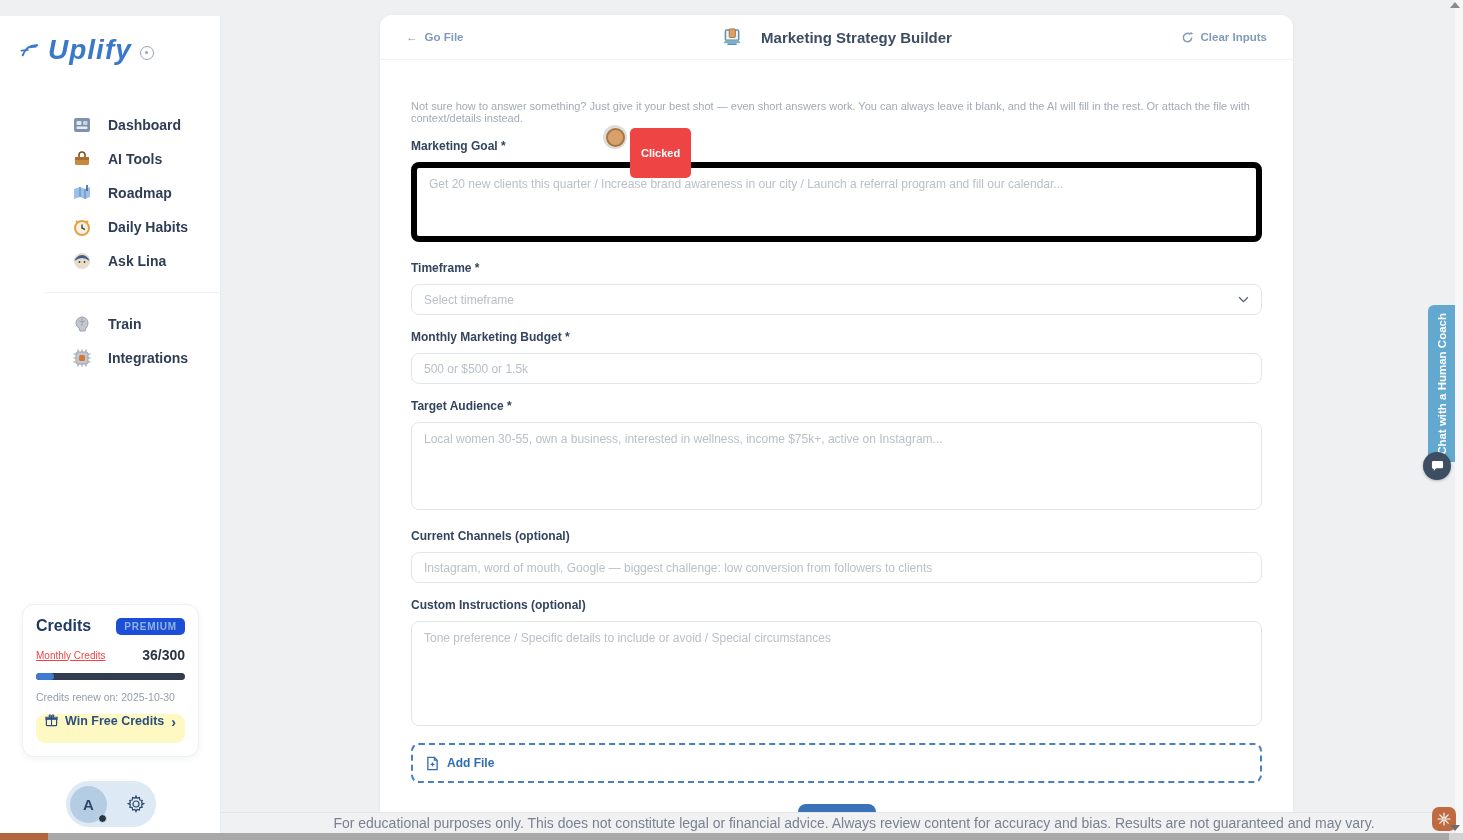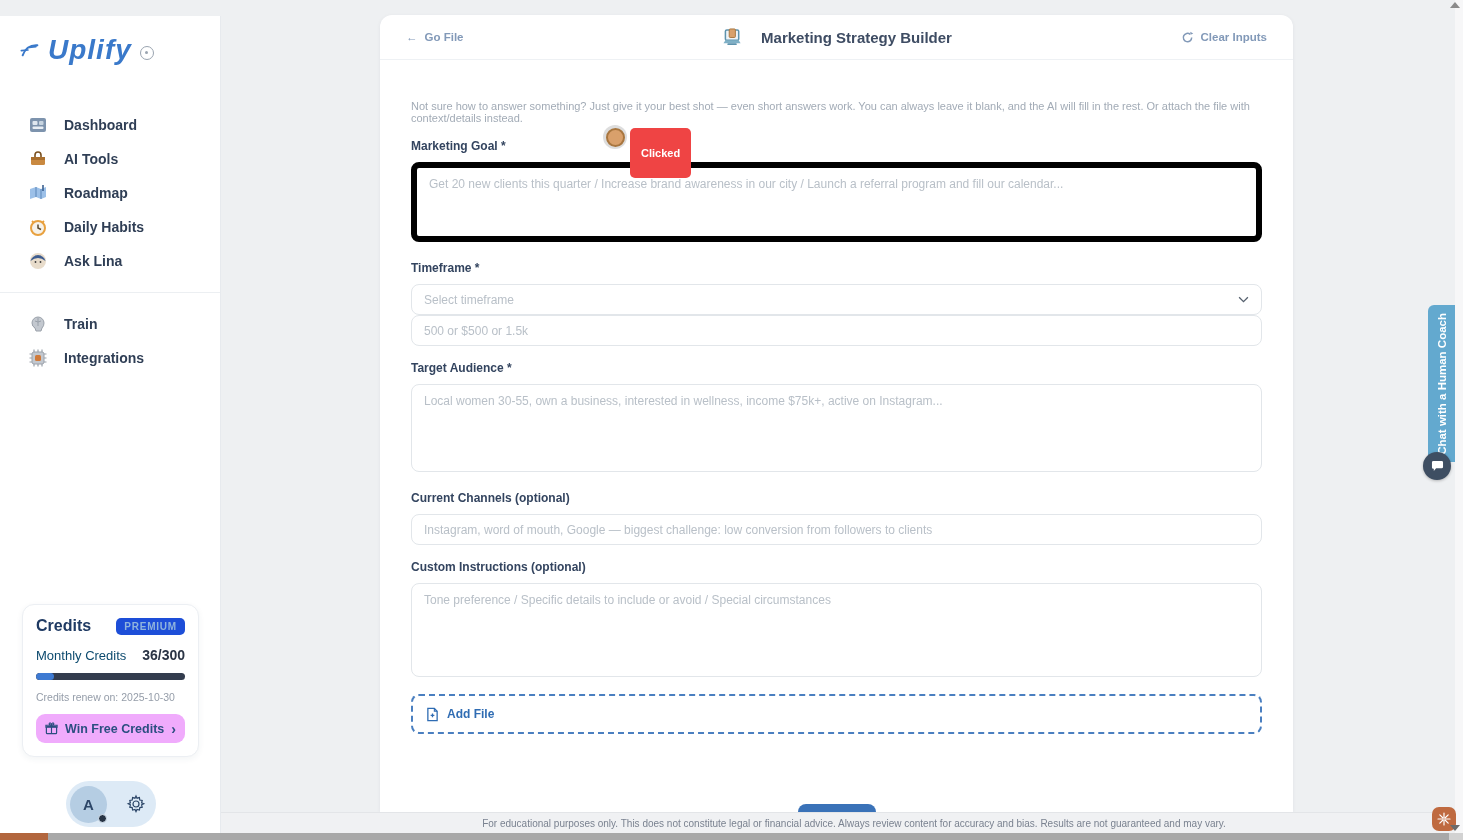--- a/index.html
+++ b/index.html
@@ -5,38 +5,38 @@
   * { margin:0; padding:0; box-sizing:border-box; }
   html,body { width:1463px; height:840px; overflow:hidden; }
   body { font-family:"Liberation Sans", sans-serif; background:#eef0f2; position:relative; }
 
   
   .sidebar { position:absolute; left:0; top:16px; width:221px; height:833px; background:#ffffff; border-right:1px solid #e7eaee; }
   .logo-row { display:flex; align-items:center; gap:8px; padding:18px 16px 0 20px; }
   .logo-text { font-size:28px; font-weight:bold; font-style:italic; color:#3a79ca; letter-spacing:1px; }
   .logo-target { width:14px; height:14px; border:1.5px solid #9aa4b0; border-radius:50%; position:relative; margin-top:6px;}
   .logo-target::after { content:""; position:absolute; left:4px; top:4px; width:3px; height:3px; background:#9aa4b0; border-radius:50%; }
-  .nav { margin-top:42px; }
+  .nav { margin-top:42px;margin-left:44px; }
   .nav-item { display:flex; align-items:center; gap:16px; height:34px; padding-left:28px; cursor:pointer; }
   .nav-item span.lbl { font-size:14px; font-weight:600; color:#2f3e55; }
   .nav-divider { border-top:1px solid #eceff2; margin:14px 0 14px 0; }
   .icon20 { width:20px; height:20px; flex:0 0 20px; }
 
   
   .credits-card { position:absolute; left:22px; top:588px; width:177px; background:#fff; border:1px solid #eceff3; border-radius:12px; box-shadow:0 2px 6px rgba(40,60,90,.06); padding:12px 13px 13px 13px; }
   .credits-head { display:flex; justify-content:space-between; align-items:center; }
   .credits-title { font-size:16px; font-weight:bold; color:#1f3a63; }
   .premium-badge { font-size:10px; font-weight:bold; letter-spacing:.8px; color:#8fb4dd; background:#1d4ed8; padding:3px 8px; border-radius:5px; }
   .credits-row { display:flex; justify-content:space-between; align-items:center; margin-top:12px; }
-  .credits-row .k { font-size:13px; color:#0c4a6e; }
+  .credits-row .k { font-size:10px; color:#ef4444;text-decoration:underline; }
   .credits-row .v { font-size:14px; font-weight:bold; color:#2a3445; }
   .progress-track { margin-top:10px; height:7px; border-radius:4px; background:#333c4e; overflow:hidden; }
   .progress-fill { height:100%; background:#3e7ad2; border-radius:4px; }
   .renew-text { margin-top:11px; font-size:10.5px; color:#959da9; }
-  .win-btn { margin-top:11px; width:100%; height:29px; border:none; border-radius:9px; background:#f0abfc; color:#2b4e80; font-weight:bold; font-size:12.5px; display:flex; align-items:center; justify-content:center; gap:7px; cursor:pointer; font-family:inherit; }
+  .win-btn { margin-top:11px; width:100%; height:29px; border:none; border-radius:9px; background:#fef9c3; color:#2b4e80; font-weight:bold; font-size:12.5px; display:flex; align-items:flex-start; justify-content:center; gap:7px; cursor:pointer; font-family:inherit; }
   .win-chevron { font-size:14px; color:#2b4e80; }
 
   
   .user-pill { position:absolute; left:66px; top:765px; width:90px; height:46px; background:#ddeaf6; border-radius:23px; display:flex; align-items:center; padding:0 10px 0 4px; justify-content:space-between; }
   .avatar { width:37px; height:37px; border-radius:50%; background:#b5cde3; color:#2c4668; font-weight:bold; font-size:15px; display:flex; align-items:center; justify-content:center; position:relative; }
   .avatar .dot { position:absolute; right:0; bottom:0; width:9px; height:9px; background:#273445; border-radius:50%; border:1.5px solid #ddeaf6; }
 
   
   .main-card { position:absolute; left:380px; top:15px; width:913px; height:797px; background:#ffffff; border-radius:12px 12px 0 0; box-shadow:0 1px 4px rgba(30,40,60,.06); }
   .card-header { height:45px; border-bottom:1px solid #eef1f4; display:flex; align-items:center; justify-content:space-between; padding:0 26px; }
@@ -45,36 +45,36 @@
   .hdr-title { font-size:15px; font-weight:bold; color:#3e4c63; }
   .card-body { padding:40px 31px 0 31px; }
   .intro-text { font-size:11px; color:#a2abb6; margin-bottom:11px; }
   .field-label { font-size:12px; font-weight:bold; color:#33445f; margin:15px 0 9px 0; }
   .field-label:first-of-type { margin-top:0; }
   .req { color:#33445f; font-weight:bold; }
   textarea, .text-input, .select-box { width:100%; border:1px solid #e2e6ea; border-radius:8px; font-family:inherit; font-size:12px; color:#39424d; padding:9px 12px; background:#fff; resize:none; outline:none; }
   textarea::placeholder, .text-input::placeholder { color:#b9c0c8; }
   .ta-goal { height:80px; border:6px solid #000000; }
   .ta-audience { height:88px; }
-  .ta-custom { height:94px; }
+  .ta-custom { height:105px; }
   .text-input { height:31px; }
   .select-box { height:31px; display:flex; align-items:center; justify-content:space-between; cursor:pointer; }
   .select-placeholder { color:#b9c0c8; font-size:12px; }
   .addfile-btn { margin-top:13px; width:100%; height:40px; border:2px dashed #4a7fc0; border-radius:8px; background:#fff; display:flex; align-items:center; gap:8px; padding-left:13px; cursor:pointer; }
   .addfile-label { color:#2f6cb3; font-size:12px; font-weight:bold; }
   .generate-sliver { position:absolute; left:418px; bottom:0; width:78px; height:8px; background:#3a72b8; border-radius:14px 14px 0 0; cursor:pointer; }
 
   
   .click-marker { position:absolute; left:603px; top:125px; width:24px; height:24px; border-radius:50%; background:rgba(180,180,180,.45); display:flex; align-items:center; justify-content:center; z-index:30; }
   .click-marker .inner { width:19px; height:19px; border-radius:50%; background:#d9a06b; border:2px solid #a8763f; }
   .click-tooltip { position:absolute; left:630px; top:128px; background:#ef4444; color:#fff; font-size:11px; font-weight:bold; padding:19px 11px; border-radius:5px; z-index:30; }
 
   
   .footer-bar { position:absolute; left:221px; top:812px; width:1242px; height:21px; background:#f0f1f3; border-top:1px solid #e3e5e8; display:flex; align-items:center; justify-content:center; }
-  .footer-text { font-size:10px; color:#7a8290;margin-left:24px; }
+  .footer-text { font-size:14px; color:#7a8290;margin-left:24px; }
 
   
   .chat-tab { position:absolute; left:1428px; top:305px; width:27px; height:157px; background:#63a9cf; border-radius:6px 0 0 6px; display:flex; align-items:center; justify-content:center; cursor:pointer; z-index:20; }
   .chat-tab span { writing-mode:vertical-rl; transform:rotate(180deg); color:#fff; font-size:11.5px; font-weight:bold; white-space:nowrap; }
   .chat-fab { position:absolute; left:1423px; top:452px; width:28px; height:28px; border-radius:50%; background:#3e4e62; display:flex; align-items:center; justify-content:center; z-index:21; cursor:pointer; box-shadow:0 1px 3px rgba(0,0,0,.25); }
   .ai-fab { position:absolute; left:1432px; top:807px; width:24px; height:24px; border-radius:7px; background:#bf6a40; display:flex; align-items:center; justify-content:center; z-index:21; cursor:pointer; }
 
   
   .vscroll-track { position:absolute; right:0; top:0; width:8px; height:833px; background:#f7f7f8; }
   .vscroll-up { position:absolute; right:3px; top:2px; width:0; height:0; border-left:5px solid transparent; border-right:5px solid transparent; border-bottom:6px solid #8b8b8b; }
@@ -233,20 +233,24 @@
       <span>Timeframe</span>
       <span class="req">*</span>
     </div>
     <div class="select-box">
       <span class="select-placeholder">Select timeframe</span>
       <svg width="11" height="7" viewBox="0 0 12 8">
           <path d="M1 1.5 L6 6.5 L11 1.5" fill="none" stroke="#55606e" stroke-width="1.5"></path>
         </svg>
     </div>
 
+    <div class="field-label">
+      <span>Monthly Marketing Budget</span>
+      <span class="req">*</span>
+    </div>
     <input class="text-input" placeholder="500 or $500 or 1.5k" style="">
 
     <div class="field-label">
       <span>Target Audience</span>
       <span class="req">*</span>
     </div>
     <textarea class="ta-audience" placeholder="Local women 30-55, own a business, interested in wellness, income $75k+, active on Instagram..." style=""></textarea>
 
     <div class="field-label">Current Channels (optional)</div>
     <input class="text-input" placeholder="Instagram, word of mouth, Google — biggest challenge: low conversion from followers to clients" style="">

